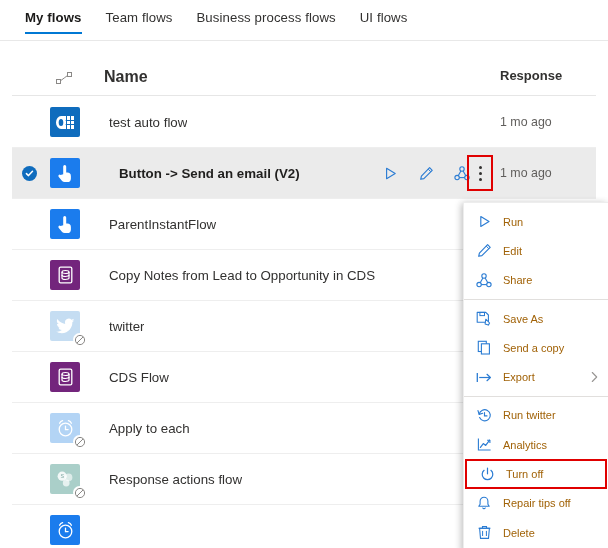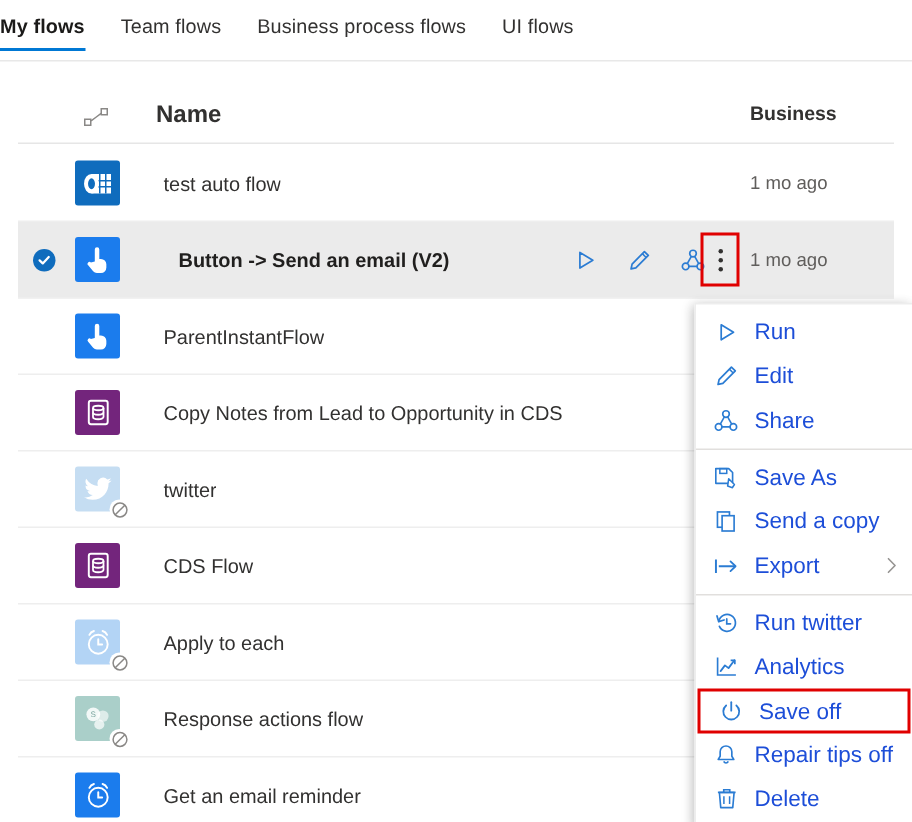--- a/index.html
+++ b/index.html
@@ -19,21 +19,21 @@
 
   
   .tabstrip {
     position: absolute;
     left: 0; top: 0;
     width: 608px; height: 41px;
     background: #ffffff;
     border-bottom: 1px solid #e8e8e8;
     display: flex;
     align-items: flex-start;
-    padding-left: 0;
+    padding-left: 25px;
     box-sizing: border-box;
   }
   .tab {
     position: relative;
     font-size: 13.2px;
     color: #323130;
     padding: 10px 0 9px 0;
     margin-right: 24px;
     cursor: pointer;
     white-space: nowrap;
@@ -222,22 +222,22 @@
   .mi-ico {
     width: 20px; height: 18px;
     display: flex;
     align-items: center;
     justify-content: center;
     flex: 0 0 20px;
     margin-right: 9px;
   }
   .mi-ico svg { display: block; }
   .mi-label {
-    font-size: 15px;
-    color: #1d4ed8;
+    font-size: 11px;
+    color: #a16207;
     white-space: nowrap;
   }
   .mi-chev {
     position: absolute;
     right: 10px;
     top: 50%;
     transform: translateY(-50%);
     display: flex;
   }
   .mi.highlight {
@@ -265,21 +265,21 @@
 
   <div class="thead">
     <div class="th-icon-cell">
       <svg width="17" height="14" viewBox="0 0 17 14">
         <rect x="0.5" y="8.5" width="4" height="4" fill="none" stroke="#8a8886" stroke-width="1"></rect>
         <rect x="11.5" y="1.5" width="4" height="4" fill="none" stroke="#8a8886" stroke-width="1"></rect>
         <path d="M4.7 9.6 L8.2 7 L11.4 4.6" fill="none" stroke="#8a8886" stroke-width="1"></path>
       </svg>
     </div>
     <div class="th-name">Name</div>
-    <div class="th-modified">Business</div>
+    <div class="th-modified">Response</div>
   </div>
 
   <div class="rows" id="rows">
       <div class="row">
         <div class="row-icon" style="background: rgb(15, 108, 189);">
           <svg width="19" height="17" viewBox="0 0 19 17">
             <rect x="5" y="2" width="13" height="13" fill="#ffffff"></rect>
             <line x1="5" y1="6.5" x2="18" y2="6.5" stroke="#0f6cbd" stroke-width="1"></line>
             <line x1="5" y1="10.5" x2="18" y2="10.5" stroke="#0f6cbd" stroke-width="1"></line>
             <line x1="10.5" y1="2" x2="10.5" y2="15" stroke="#0f6cbd" stroke-width="1"></line>
@@ -417,21 +417,20 @@
       </div>
       <div class="row">
         <div class="row-icon" style="background: rgb(27, 124, 237);">
           <svg width="19" height="19" viewBox="0 0 19 19">
             <circle cx="9.5" cy="10.5" r="6.3" fill="none" stroke="#ffffff" stroke-width="1.3"></circle>
             <path d="M9.5 7.2 v3.4 h2.6" fill="none" stroke="#ffffff" stroke-width="1.3" stroke-linecap="round"></path>
             <path d="M3.6 4.2 A4.6 4.6 0 0 1 6.6 1.7" fill="none" stroke="#ffffff" stroke-width="1.3" stroke-linecap="round"></path>
             <path d="M15.4 4.2 A4.6 4.6 0 0 0 12.4 1.7" fill="none" stroke="#ffffff" stroke-width="1.3" stroke-linecap="round"></path>
           </svg>
         </div>
-        <div class="row-name">Get an email reminder</div>
       </div>
     </div>
 
   <div class="ctxmenu" id="ctxmenu">
       <div class="mi">
         <span class="mi-ico">
           <svg width="15" height="15" viewBox="0 0 15 15">
             <path d="M3.8 2.5 L12 7.5 L3.8 12.5 Z" fill="none" stroke="#2b7cd3" stroke-width="1.15" stroke-linejoin="round"></path>
           </svg>
         </span>
@@ -515,21 +514,21 @@
         </span>
         <span class="mi-label">Analytics</span>
       </div>
       <div class="mi highlight">
         <span class="mi-ico">
           <svg width="15" height="15" viewBox="0 0 15 15">
             <path d="M4.1 3.3 A5.3 5.3 0 1 0 10.9 3.3" fill="none" stroke="#2b7cd3" stroke-width="1.2" stroke-linecap="round"></path>
             <line x1="7.5" y1="1.1" x2="7.5" y2="6.8" stroke="#2b7cd3" stroke-width="1.2" stroke-linecap="round"></line>
           </svg>
         </span>
-        <span class="mi-label">Save off</span>
+        <span class="mi-label">Turn off</span>
       </div>
       <div class="mi">
         <span class="mi-ico">
           <svg width="14" height="15" viewBox="0 0 14 15">
             <path d="M7 1.3 a3.9 3.9 0 0 1 3.9 3.9 v3 l1.3 2.1 H1.8 L3.1 8.2 v-3 A3.9 3.9 0 0 1 7 1.3 Z" fill="none" stroke="#2b7cd3" stroke-width="1.1" stroke-linejoin="round"></path>
             <path d="M5.5 11.6 a1.6 1.6 0 0 0 3 0" fill="none" stroke="#2b7cd3" stroke-width="1.1"></path>
           </svg>
         </span>
         <span class="mi-label">Repair tips off</span>
       </div>

